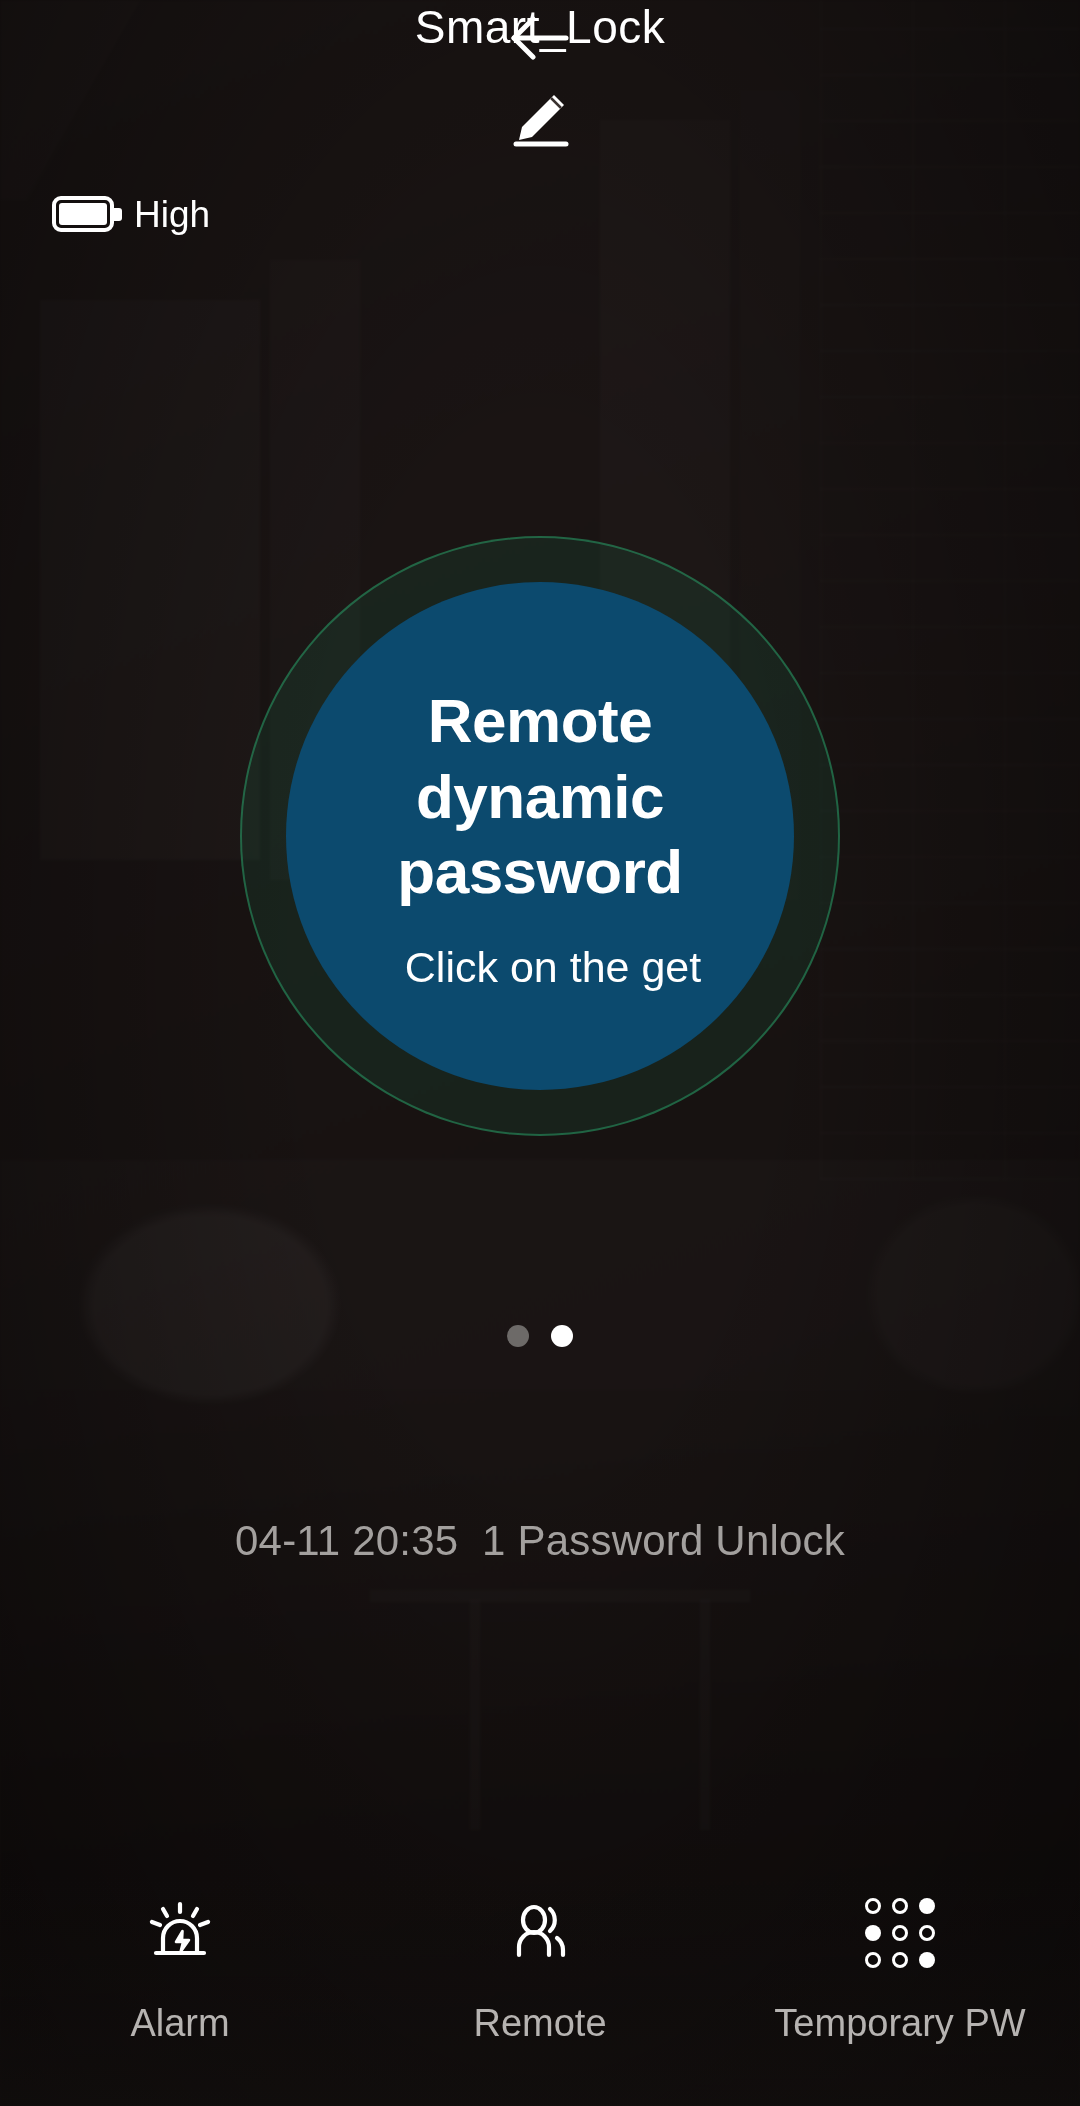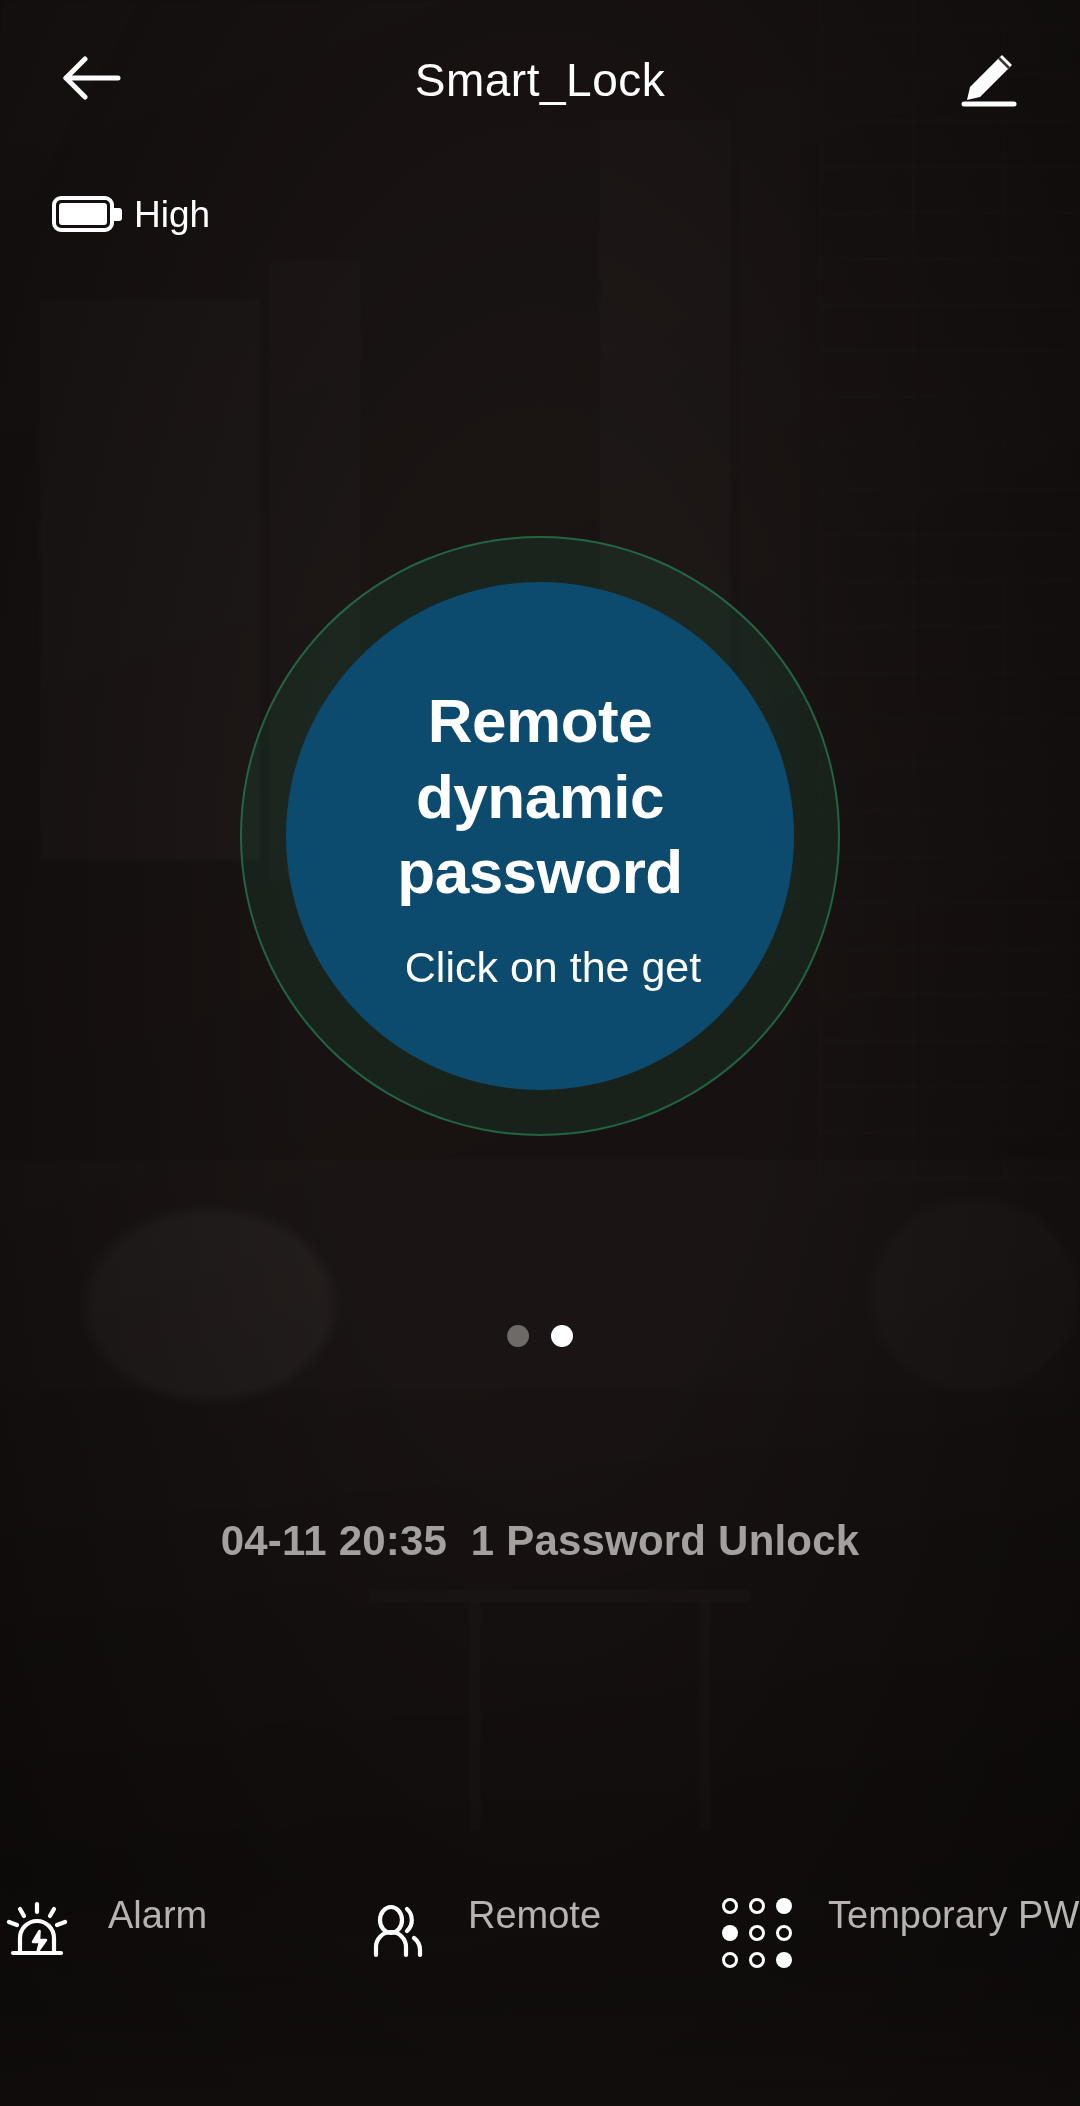--- a/index.html
+++ b/index.html
@@ -55,20 +55,21 @@
   .bg-vignette {
     position:absolute; inset:0;
     background:radial-gradient(ellipse at 50% 45%, rgba(0,0,0,0) 30%, rgba(0,0,0,0.45) 100%);
   }
 
   
   .topbar {
     position:absolute; top:0; left:0; width:1080px; height:160px;
     display:flex; align-items:center; justify-content:space-between;
     padding:0 46px;
+    flex-direction:column;
   }
   .back-btn { width:92px; height:92px; display:flex; align-items:center; justify-content:center; cursor:pointer; }
   .title {
     color:#ffffff; font-size:46px; font-weight:400; letter-spacing:0.5px;
     position:absolute; left:0; right:0; text-align:center; pointer-events:none;
   }
   .edit-btn { width:92px; height:92px; display:flex; align-items:center; justify-content:center; cursor:pointer; position:relative; z-index:2; }
 
   
   .battery-wrap {
@@ -121,32 +122,32 @@
   .pager {
     position:absolute; left:50%; top:1325px; transform:translateX(-50%);
     display:flex; align-items:center; gap:22px;
   }
   .dot { width:22px; height:22px; border-radius:50%; background:#6d6a68; cursor:pointer; }
   .dot.active { background:#ffffff; }
 
   
   .record-line {
     position:absolute; left:0; right:0; top:1517px;
-    text-align:center; color:#a3a09e; font-size:42px; font-weight:700;
+    text-align:center; color:#a3a09e; font-size:42px; font-weight:400;
     letter-spacing:0.2px; white-space:pre;
   }
 
   
   .bottomnav {
     position:absolute; left:0; bottom:0; width:1080px; height:230px;
     display:flex; align-items:flex-start; padding-top:20px;
     background:linear-gradient(180deg, rgba(20,16,15,0.0) 0%, rgba(20,16,15,0.30) 60%, rgba(20,16,15,0.55) 100%);
   }
   .nav-item {
-    flex:1; display:flex; flex-direction:row; align-items:flex-start; gap:34px; cursor:pointer;
+    flex:1; display:flex; flex-direction:column; align-items:center; gap:34px; cursor:pointer;
   }
   .nav-icon { width:74px; height:74px; display:flex; align-items:center; justify-content:center; }
   .nav-label { color:#b6b3b1; font-size:38px; font-weight:400; line-height:1; }
 
   
   .dotgrid { display:grid; grid-template-columns:repeat(3,16px); grid-template-rows:repeat(3,16px); gap:11px; }
   .dotgrid i { display:block; width:16px; height:16px; border-radius:50%; }
   .dotgrid i.h { background:#ffffff; }
   .dotgrid i.o { border:3px solid #ffffff; }
 </style>

